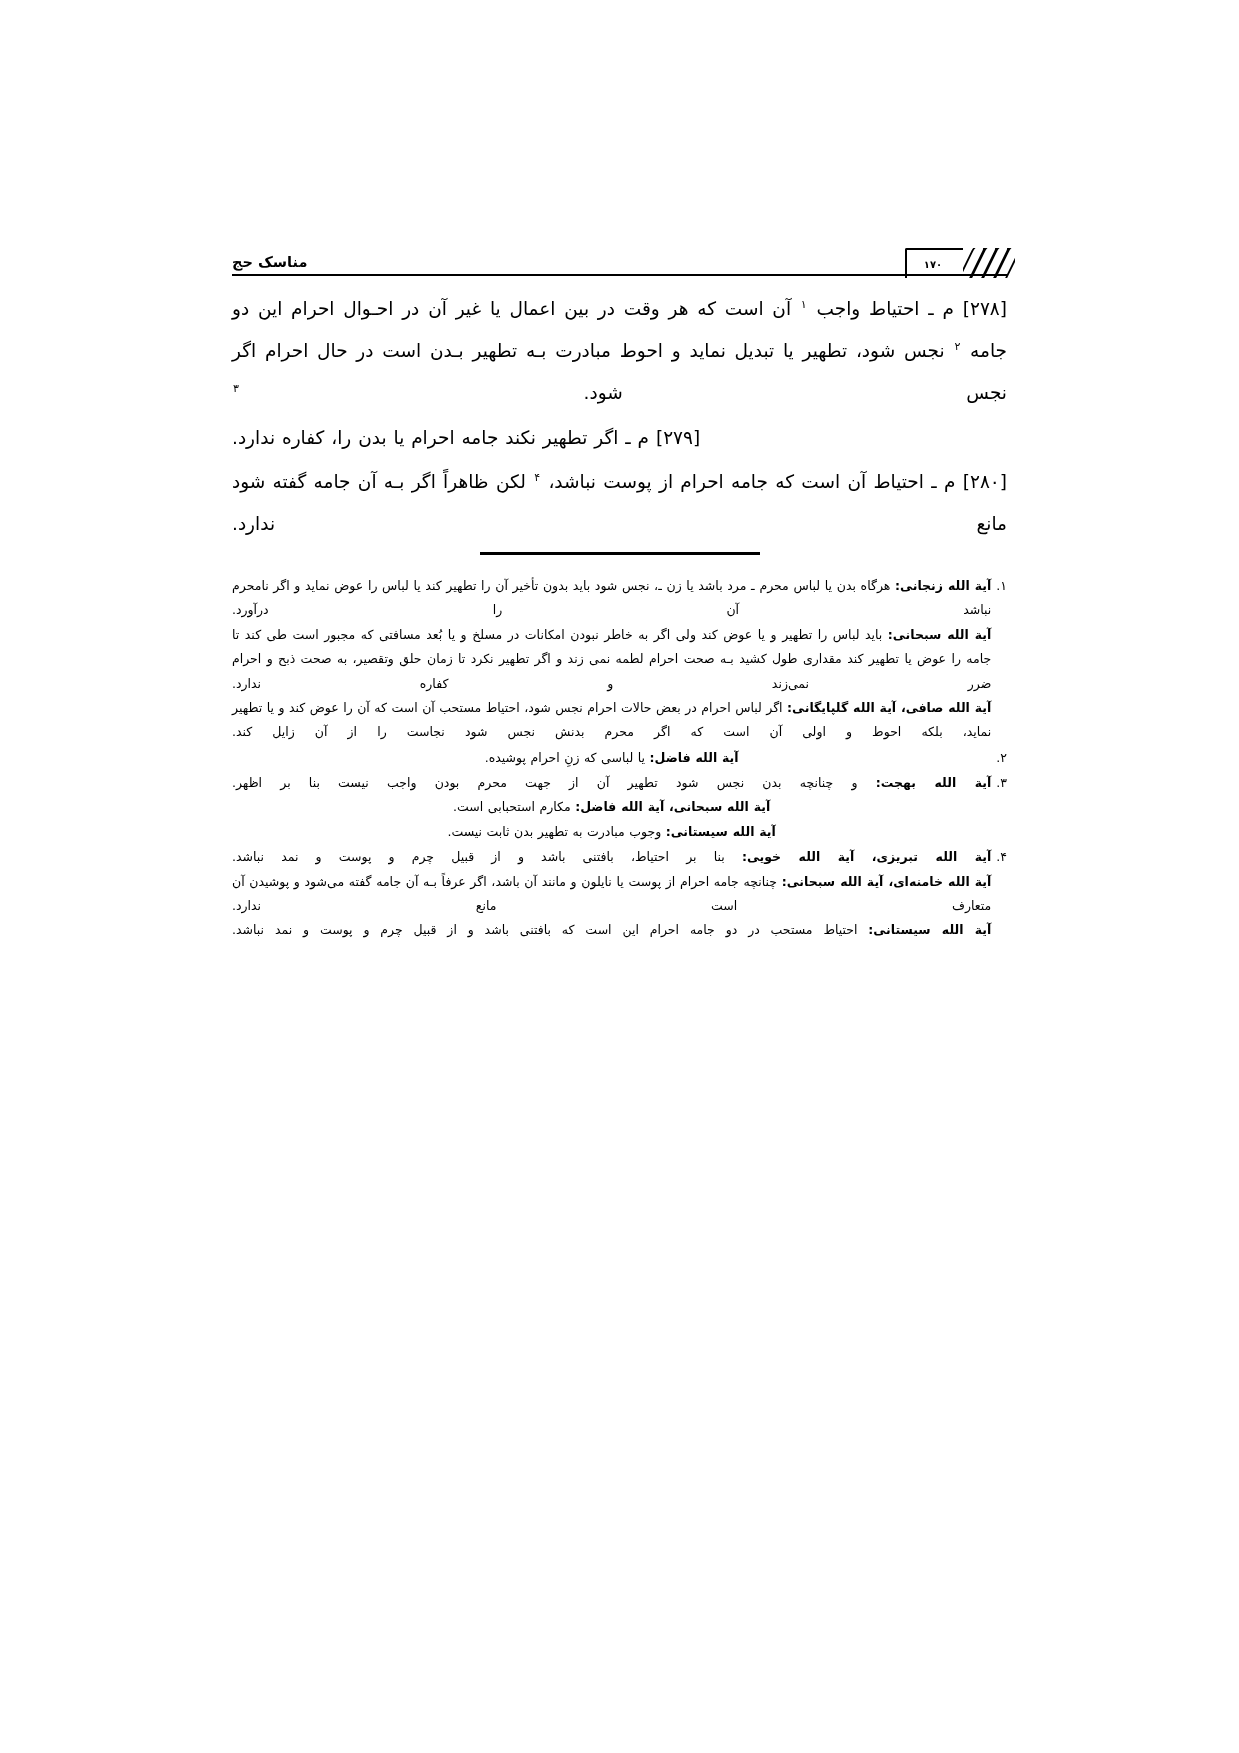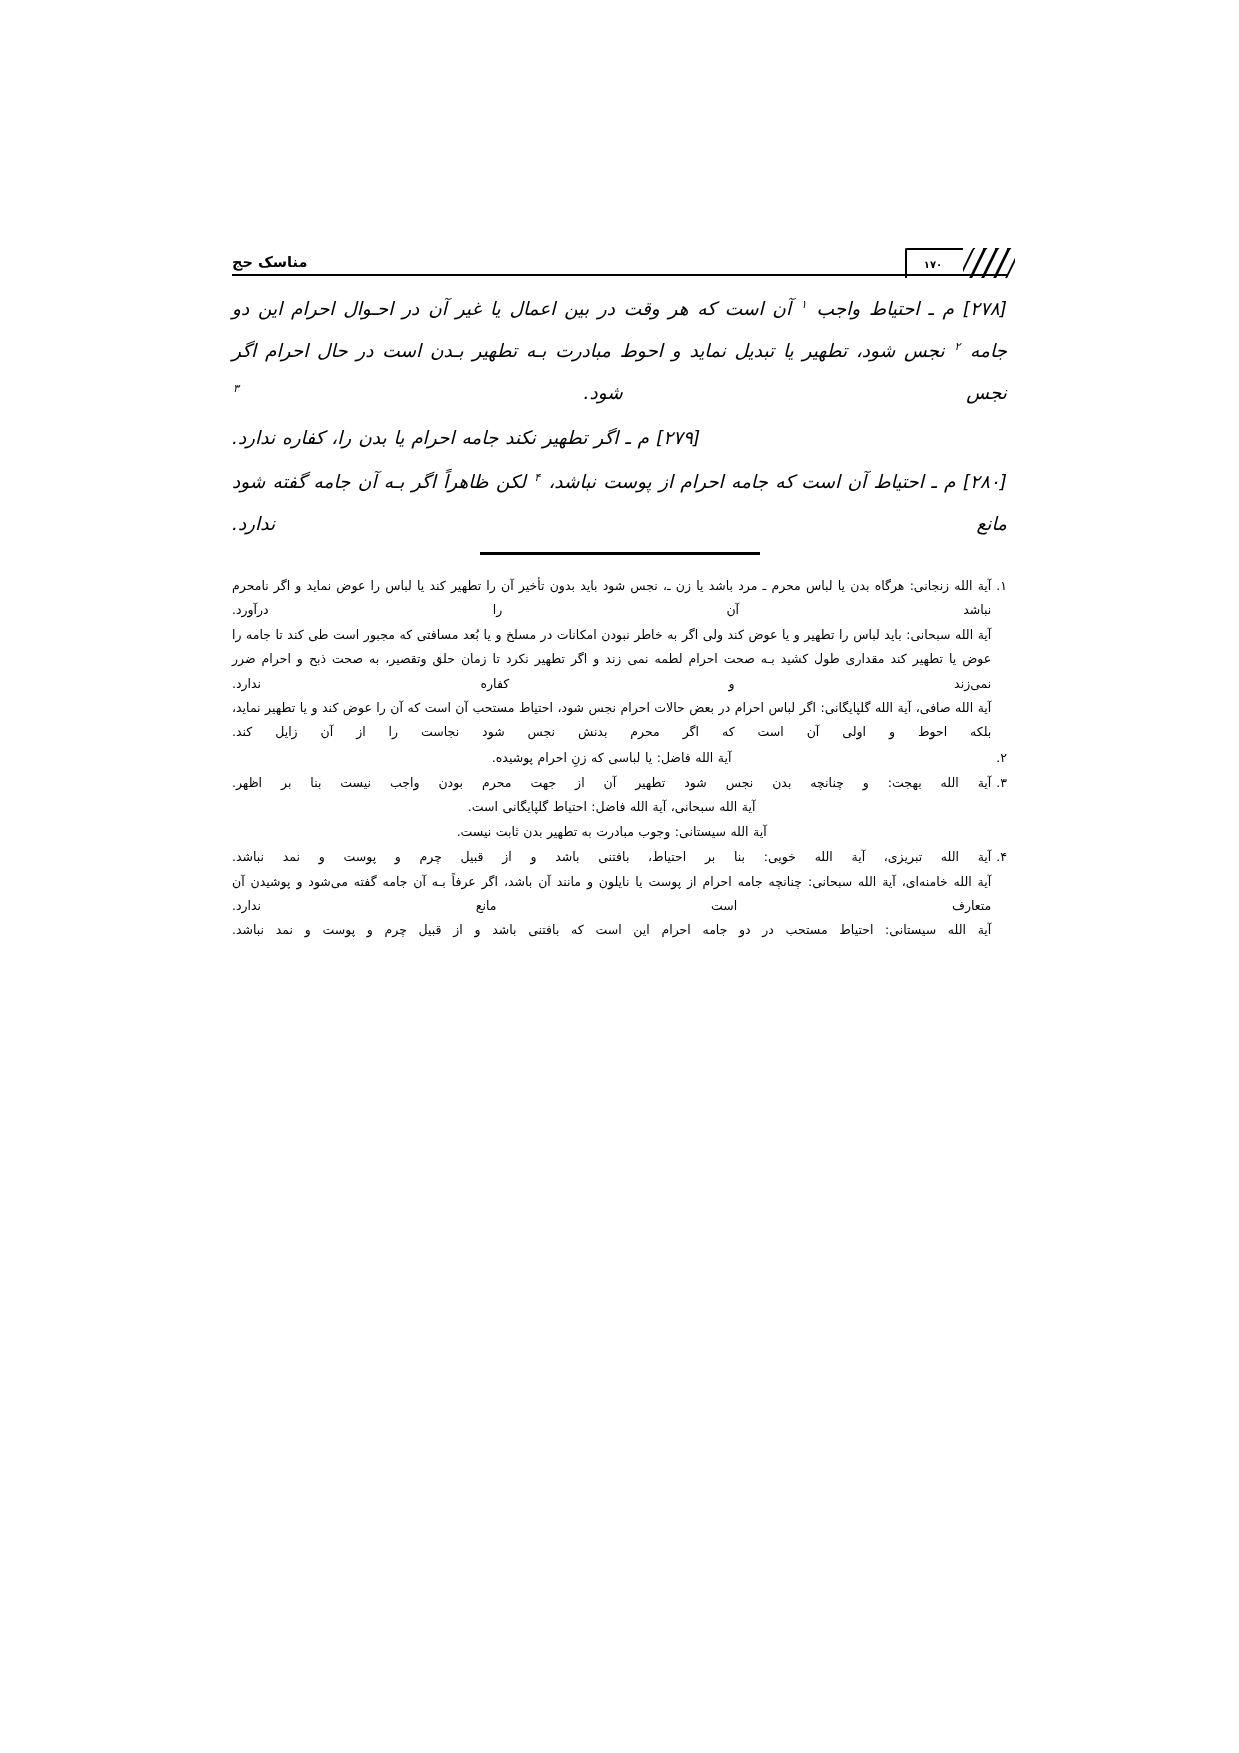--- a/index.html
+++ b/index.html
@@ -116,21 +116,20 @@
   }
 
   .ruling {
     font-size: 18.5px;
     line-height: 2.28;
     margin: 0 0 2px 0;
     direction: rtl;
     text-align: justify;
     text-align-last: justify;
     word-spacing: 1px;
-    font-style: italic;
   }
 
   .ruling.last-left {
     text-align-last: left;
   }
 
   .ruling sup {
     font-size: 11px;
     vertical-align: super;
     line-height: 0;
@@ -191,21 +190,21 @@
     text-align: justify;
     text-align-last: justify;
     word-spacing: 0.5px;
   }
   .fn-p.centerish {
     text-align: center;
     text-align-last: center;
   }
 
   .auth {
-    font-weight: 400;
+    font-weight: 700;
   }
 </style>
 </head>
 <body>
 
 <div class="page">
 
   <div class="header">
     <div class="header-title">مناسک حج</div>
 
@@ -244,21 +243,21 @@
       <div class="fn-item">
         <div class="fn-marker">۲.</div>
         <div class="fn-body">
           <p class="fn-p centerish"><span class="auth">آیة الله فاضل:</span><span> یا لباسی که زنِ احرام پوشیده.</span></p>
         </div>
       </div>
       <div class="fn-item">
         <div class="fn-marker">۳.</div>
         <div class="fn-body">
           <p class="fn-p"><span class="auth">آیة الله بهجت:</span><span> و چنانچه بدن نجس شود تطهیر آن از جهت محرم بودن واجب نیست بنا بر اظهر.</span></p>
-          <p class="fn-p centerish"><span class="auth">آیة الله سبحانی، آیة الله فاضل:</span><span> احتیاط گلپایگانی است.</span></p>
+          <p class="fn-p centerish"><span class="auth">آیة الله سبحانی، آیة الله فاضل:</span><span> مکارم استحبابی است.</span></p>
           <p class="fn-p centerish"><span class="auth">آیة الله سیستانی:</span><span> وجوب مبادرت به تطهیر بدن ثابت نیست.</span></p>
         </div>
       </div>
       <div class="fn-item">
         <div class="fn-marker">۴.</div>
         <div class="fn-body">
           <p class="fn-p"><span class="auth">آیة الله تبریزی، آیة الله خویی:</span><span> بنا بر احتیاط، بافتنی باشد و از قبیل چرم و پوست و نمد نباشد.</span></p>
           <p class="fn-p"><span class="auth">آیة الله خامنه‌ای، آیة الله سبحانی:</span><span> چنانچه جامه احرام از پوست یا نایلون و مانند آن باشد، اگر عرفاً بـه آن جامه گفته می‌شود و پوشیدن آن متعارف است مانع ندارد.</span></p>
           <p class="fn-p"><span class="auth">آیة الله سیستانی:</span><span> احتیاط مستحب در دو جامه احرام این است که بافتنی باشد و از قبیل چرم و پوست و نمد نباشد.</span></p>
         </div>

